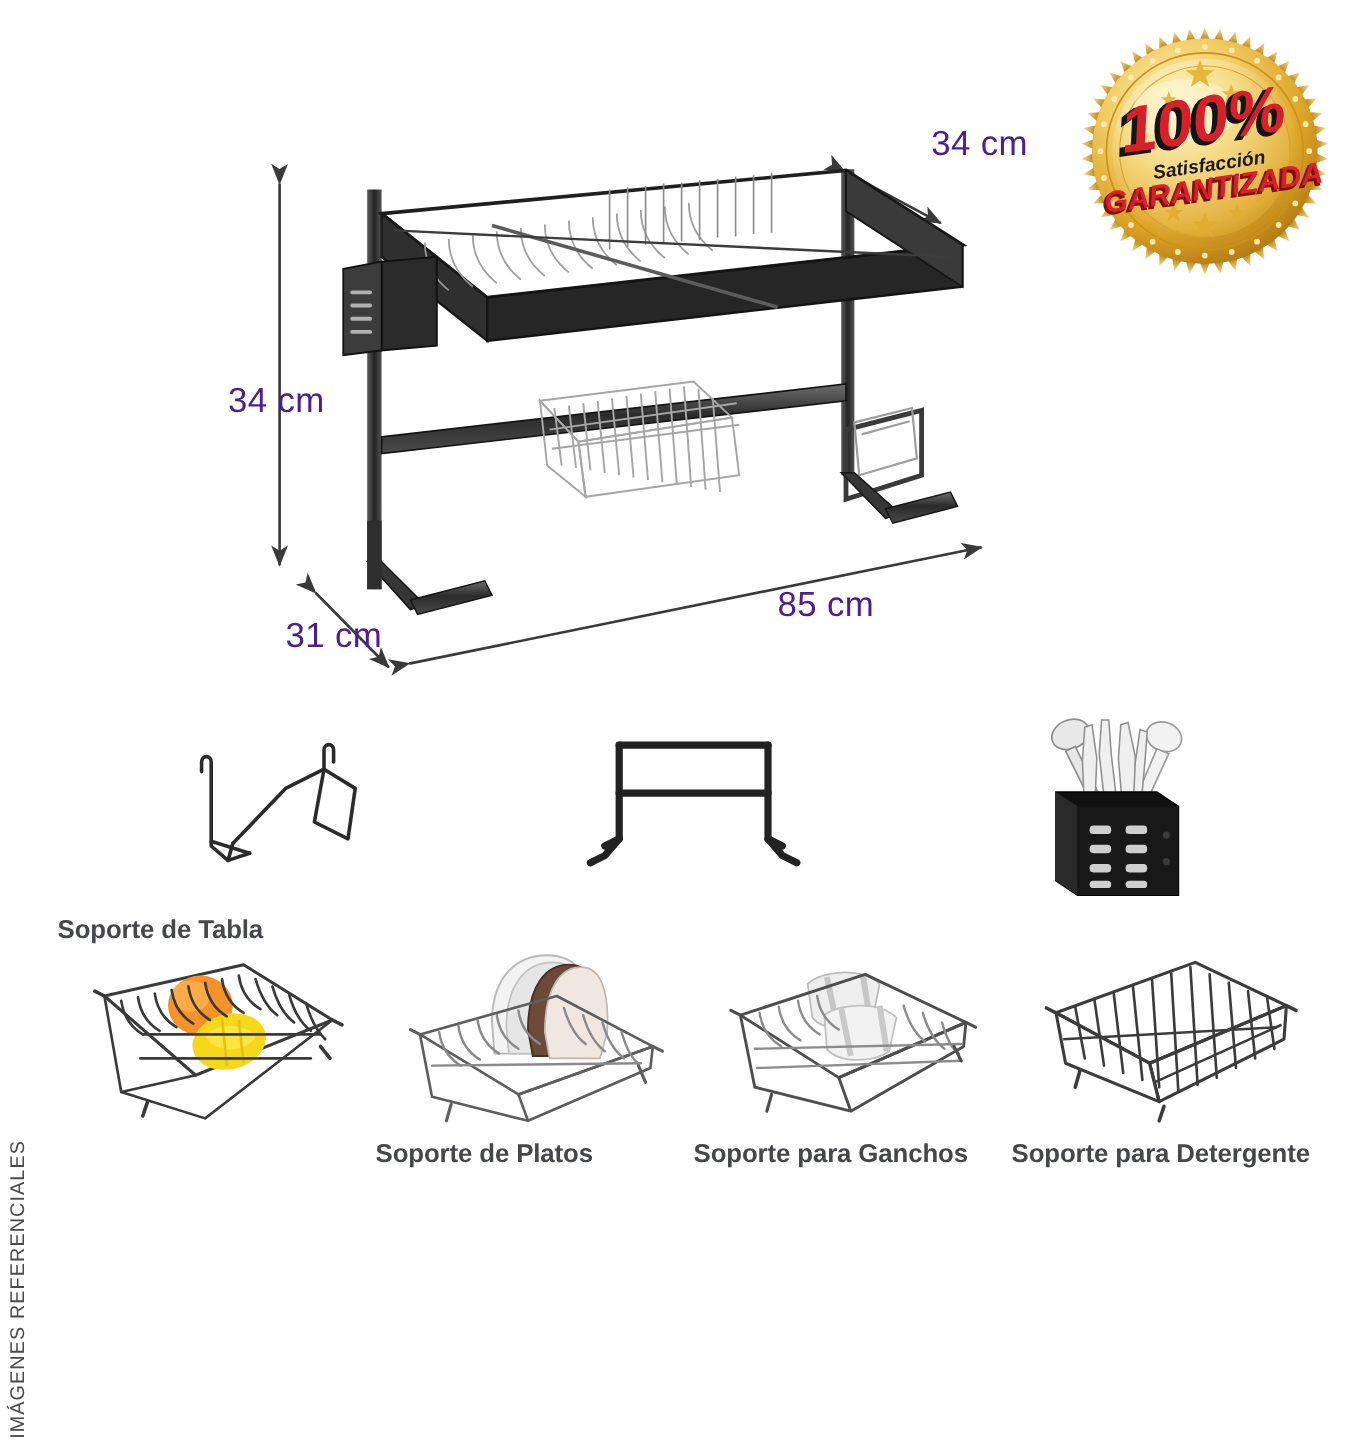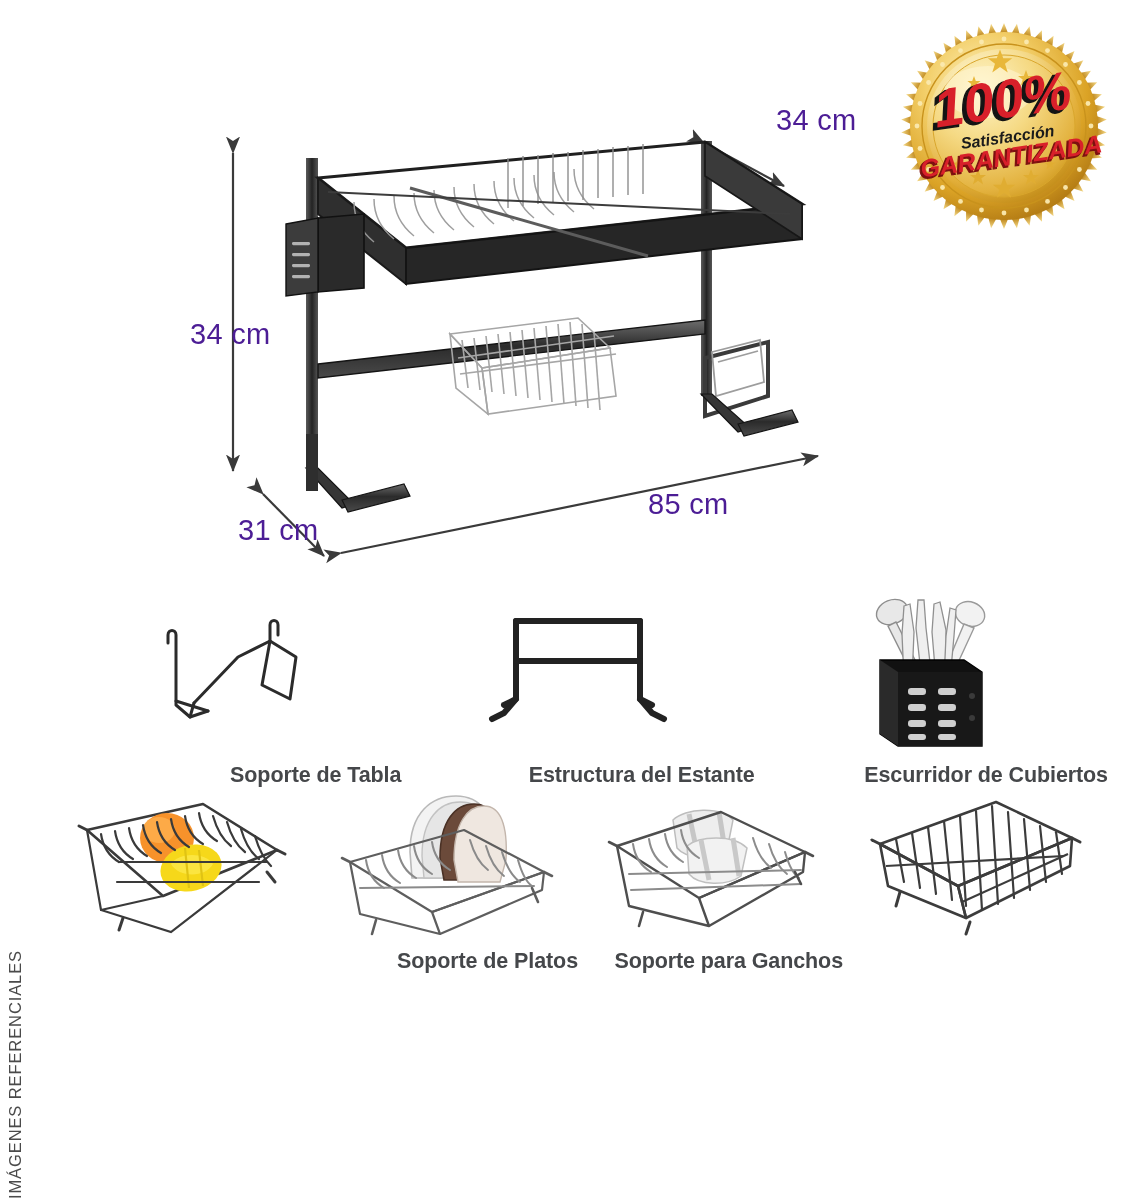--- a/index.html
+++ b/index.html
@@ -57,21 +57,21 @@
     width: 1060px;
   }
   .grid-row {
     display: flex;
     width: 100%;
   }
   .cell {
     flex: 1 1 0;
     display: flex;
     flex-direction: column;
-    align-items: flex-end;
+    align-items: flex-start;
     justify-content: flex-start;
   }
   .cell-art {
     height: 168px;
     display: flex;
     align-items: center;
     justify-content: center;
     width: 100%;
   }
   .cell-label {
@@ -410,21 +410,20 @@
             <g fill="none" stroke="#222" stroke-width="6" stroke-linecap="round" stroke-linejoin="round">
               <path d="M38,26 L38,104 L26,118 L14,124"></path>
               <path d="M162,26 L162,104 L174,118 L186,124"></path>
               <path d="M38,26 L162,26"></path>
               <path d="M38,66 L162,66"></path>
               <path d="M38,104 L26,110"></path>
               <path d="M162,104 L174,110"></path>
             </g>
           </svg>
         </div>
-        <div class="cell-label">Estructura del Estante</div>
       </div>
 
       <div class="cell">
         <div class="cell-art">
           <svg viewBox="0 0 170 165" width="170" height="165">
 
             <g>
               <g fill="#e8e8e8" stroke="#8e8e8e" stroke-width="1.4">
                 <ellipse cx="46" cy="24" rx="16" ry="12" transform="rotate(-22 46 24)"></ellipse>
                 <path d="M50,34 L76,86 L68,90 L42,38 Z"></path>
@@ -453,21 +452,20 @@
                 <rect x="62" y="132" width="18" height="7" rx="3.2"></rect>
                 <rect x="92" y="132" width="18" height="7" rx="3.2"></rect>
                 <rect x="62" y="146" width="18" height="6" rx="3"></rect>
                 <rect x="92" y="146" width="18" height="6" rx="3"></rect>
               </g>
               <circle cx="126" cy="108" r="3" fill="#3a3a3a"></circle>
               <circle cx="126" cy="130" r="3" fill="#3a3a3a"></circle>
             </g>
           </svg>
         </div>
-        <div class="cell-label">Escurridor de Cubiertos</div>
       </div>
     </div>
 
     <div class="grid-row row2">
 
       <div class="cell">
         <div class="cell-art">
           <svg viewBox="0 0 220 150" width="220" height="150">
 
             <g fill="none" stroke="#3a3a3a" stroke-width="2.6" stroke-linejoin="round">
@@ -623,19 +621,20 @@
             </g>
 
             <g fill="none" stroke="#3c3c3c" stroke-width="3" stroke-linecap="round">
               <path d="M14,54 L6,50"></path>
               <path d="M206,48 L214,52"></path>
               <path d="M34,102 L30,116"></path>
               <path d="M104,132 L100,144"></path>
             </g>
           </svg>
         </div>
+        <div class="cell-label">Soporte para Detergente</div>
       </div>
     </div>
   </div>
 
   <div id="side-caption">IMÁGENES REFERENCIALES</div>
 
 </div>
 
 </body></html>

